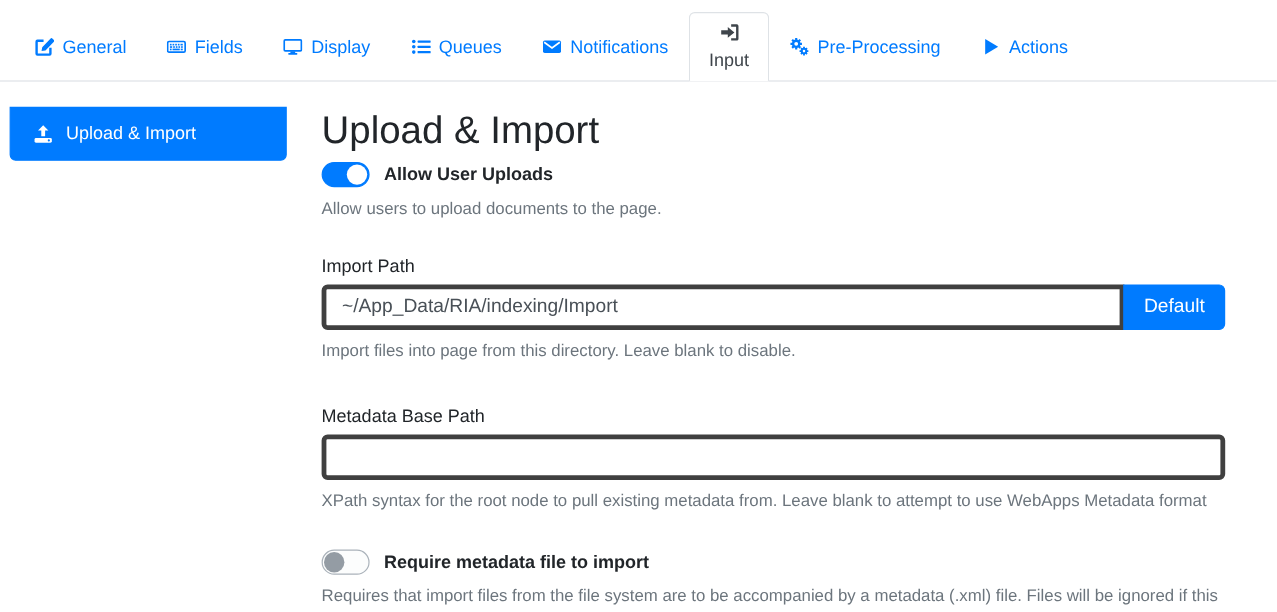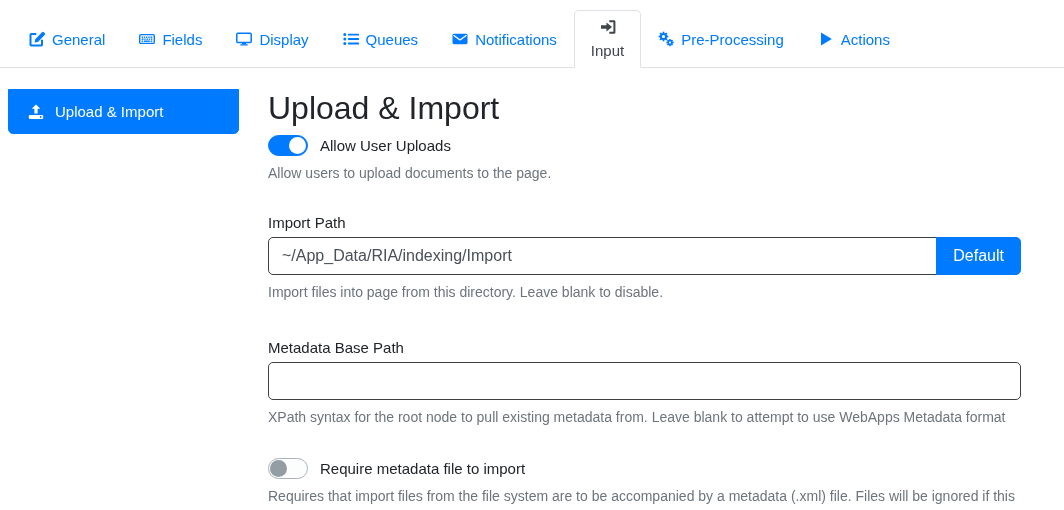--- a/index.html
+++ b/index.html
@@ -69,36 +69,36 @@
   
   .main { margin-left: 29px; width: 753px; }
   .page-title {
     font-size: 32px;
     font-weight: 400;
     line-height: 38px;
     margin: 0 0 8px 0;
     letter-spacing: 0;
   }
   .toggle-row { display: flex; align-items: center; gap: 12px; }
-  .toggle-label { font-size: 15px; font-weight: 400; }
+  .toggle-label { font-size: 15px; font-weight: 700; }
   .help {
     color: #6c757d;
     font-size: 14px;
     line-height: 21px;
     margin-top: 7px;
   }
   .section { margin-top: 30px; }
   .section.gap-lg { margin-top: 36px; }
   .field-label { font-size: 15px; font-weight: 400; margin-bottom: 6px; }
 
   .input-group { display: flex; height: 38px; }
   .text-input {
     flex: 1;
     height: 38px;
-    border: 1px solid #404040;
+    border: 4px solid #404040;
     border-radius: 5px;
     padding: 0 13px;
     font-size: 16px;
     color: #495057;
     font-family: inherit;
     outline: none;
     width: 100%;
   }
   .input-group .text-input { border-radius: 5px 0 0 5px; }
   .btn-primary {

